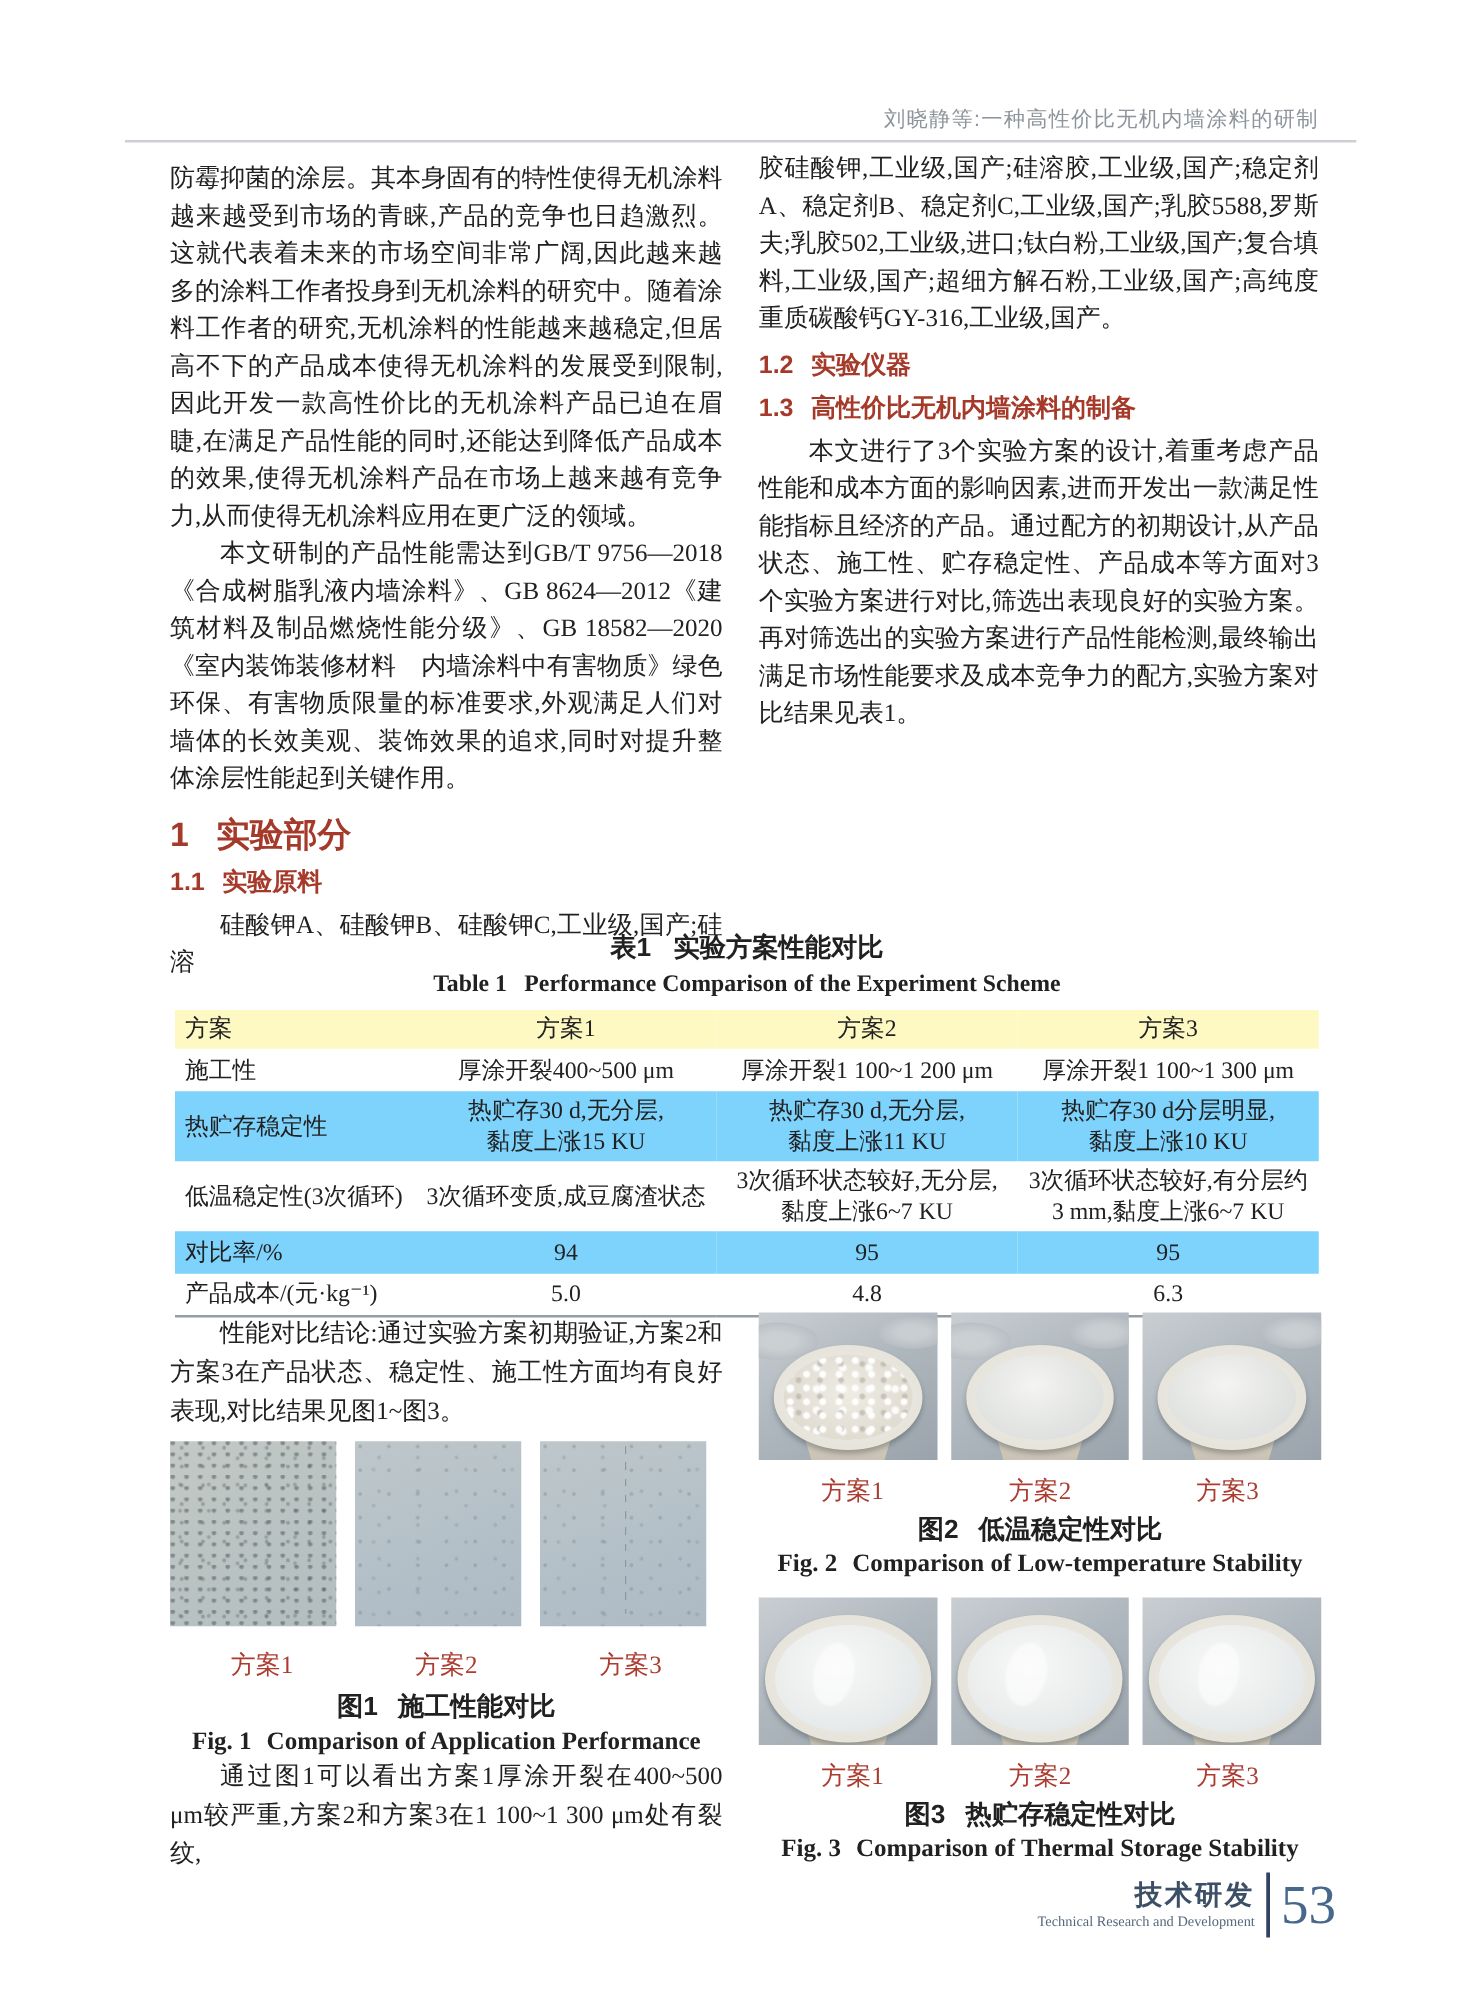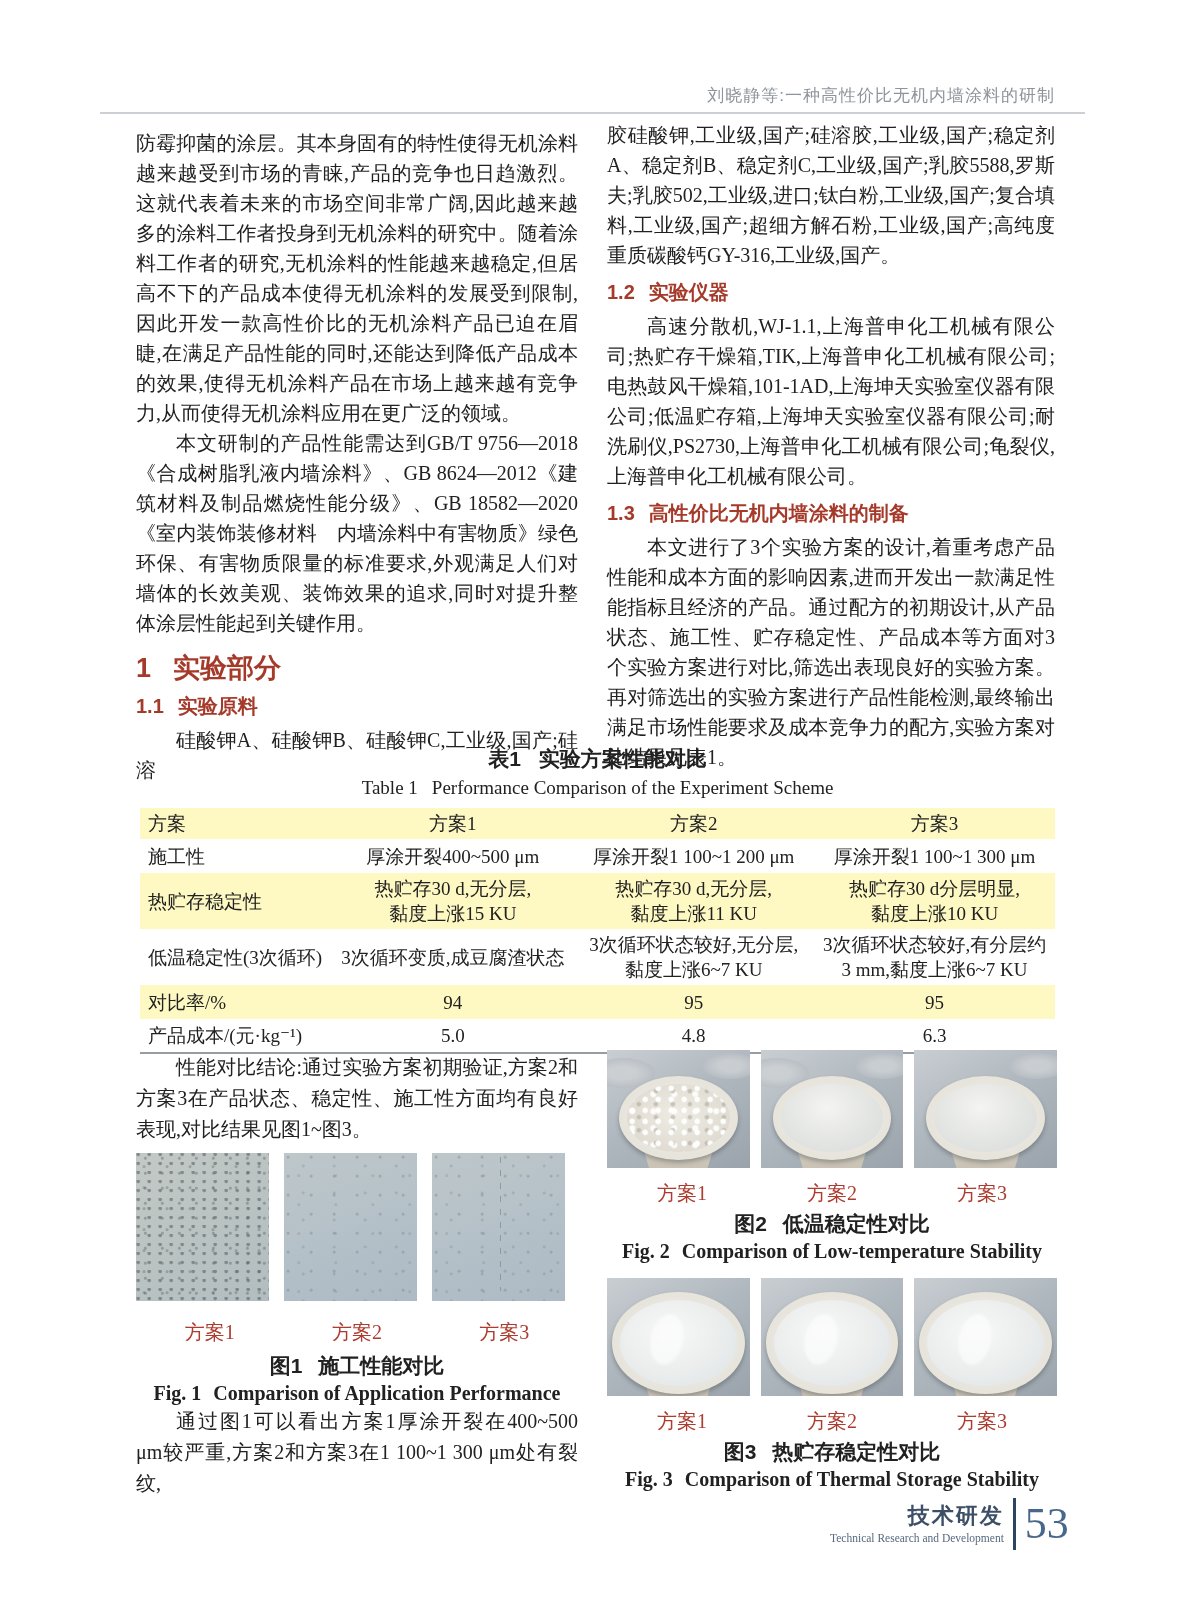--- a/index.html
+++ b/index.html
@@ -25,29 +25,29 @@
   .h2{font-family:"Liberation Sans","DejaVu Sans",sans-serif;font-weight:bold;
       color:#a53a2a;font-size:20px;line-height:26px;margin:9px 0 0 0;text-align:left;}
   .h2 .num{margin-right:14px;}
   .h-gap{margin-bottom:6px;}
 
   
   .table-block{top:746px;left:140px;width:915px;}
   .tbl-title{font-family:"Liberation Sans","DejaVu Sans",sans-serif;font-weight:bold;
              font-size:21px;text-align:center;line-height:26px;}
   .tbl-title .no{margin-right:18px;}
-  .tbl-subtitle{font-weight:normal;font-size:19px;text-align:center;line-height:26px;margin-top:3px;}
+  .tbl-subtitle{font-weight:bold;font-size:19px;text-align:center;line-height:26px;margin-top:3px;}
   .tbl-subtitle .no{margin-right:14px;}
   table.t1{width:100%;border-collapse:collapse;margin-top:7px;font-size:19px;line-height:25px;
            border-bottom:2px solid #979da3;}
   table.t1 th,table.t1 td{font-weight:normal;padding:3px 4px;text-align:center;white-space:pre-line;}
   table.t1 .c0{text-align:left;width:21%;padding-left:8px;}
   table.t1 col.cd{width:26.3%;}
   tr.hd{background:#fef9c3;height:27px;}
-  tr.pink{background:#fef9c3;}
+  tr.pink{background:#7dd3fc;}
   tr.r{height:34px;}
   tr.r2{height:56px;}
 
   
   .fig-labels{display:flex;margin-top:16px;}
   .fig-labels span{flex:1;text-align:center;color:#ac3c30;font-size:20px;}
   .cap-cn{font-family:"Liberation Sans","DejaVu Sans",sans-serif;font-weight:bold;
           font-size:21px;text-align:center;line-height:28px;margin-top:5px;}
   .cap-cn .no{margin-right:16px;}
   .cap-en{font-weight:bold;font-size:20px;text-align:center;line-height:26px;}
@@ -126,21 +126,20 @@
     <span class="num">1.1</span><span>实验原料</span>
   </h2>
   <p class="indent">硅酸钾A、硅酸钾B、硅酸钾C,工业级,国产;硅溶</p>
 </div>
 
 <div class="abs col col-right-top">
   <p>胶硅酸钾,工业级,国产;硅溶胶,工业级,国产;稳定剂A、稳定剂B、稳定剂C,工业级,国产;乳胶5588,罗斯夫;乳胶502,工业级,进口;钛白粉,工业级,国产;复合填料,工业级,国产;超细方解石粉,工业级,国产;高纯度重质碳酸钙GY-316,工业级,国产。</p>
   <h2 class="h2 h-gap">
     <span class="num">1.2</span><span>实验仪器</span>
   </h2>
-  <p class="indent">高速分散机,WJ-1.1,上海普申化工机械有限公司;热贮存干燥箱,TIK,上海普申化工机械有限公司;电热鼓风干燥箱,101-1AD,上海坤天实验室仪器有限公司;低温贮存箱,上海坤天实验室仪器有限公司;耐洗刷仪,PS2730,上海普申化工机械有限公司;龟裂仪,上海普申化工机械有限公司。</p>
   <h2 class="h2 h-gap">
     <span class="num">1.3</span><span>高性价比无机内墙涂料的制备</span>
   </h2>
   <p class="indent">本文进行了3个实验方案的设计,着重考虑产品性能和成本方面的影响因素,进而开发出一款满足性能指标且经济的产品。通过配方的初期设计,从产品状态、施工性、贮存稳定性、产品成本等方面对3个实验方案进行对比,筛选出表现良好的实验方案。再对筛选出的实验方案进行产品性能检测,最终输出满足市场性能要求及成本竞争力的配方,实验方案对比结果见表1。</p>
 </div>
 
 <div class="abs table-block">
   <div class="tbl-title">
     <span class="no">表1</span><span>实验方案性能对比</span>
   </div>

